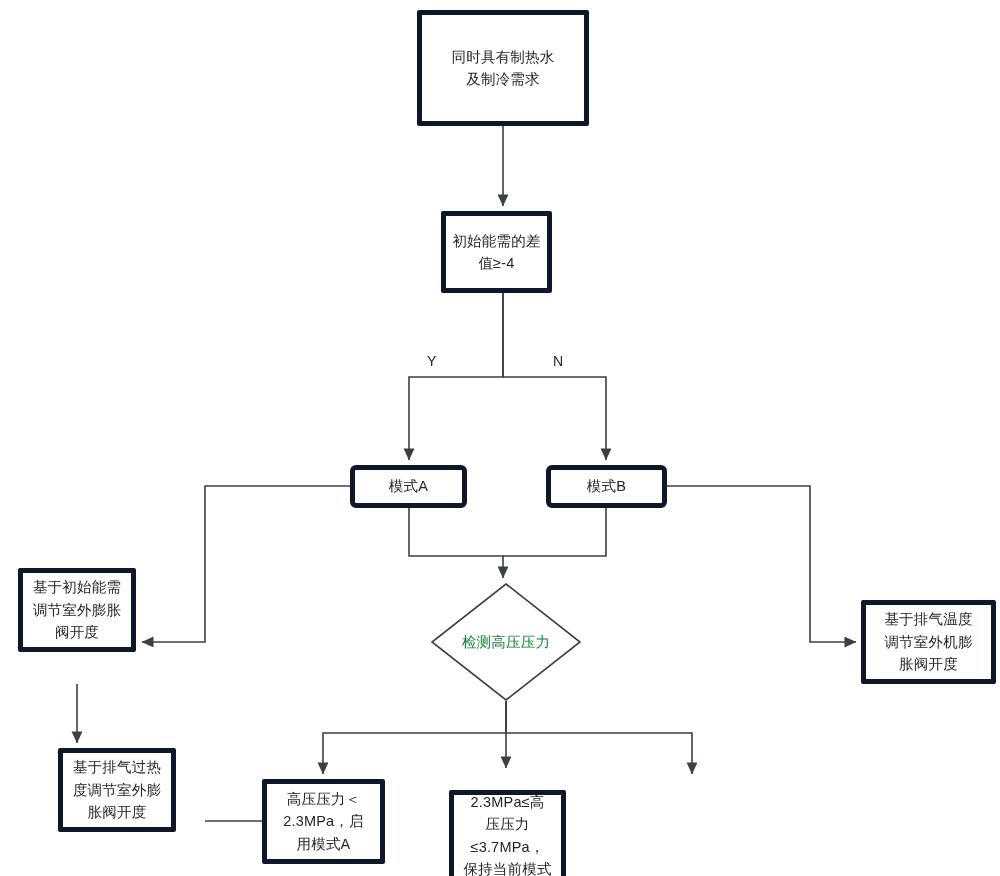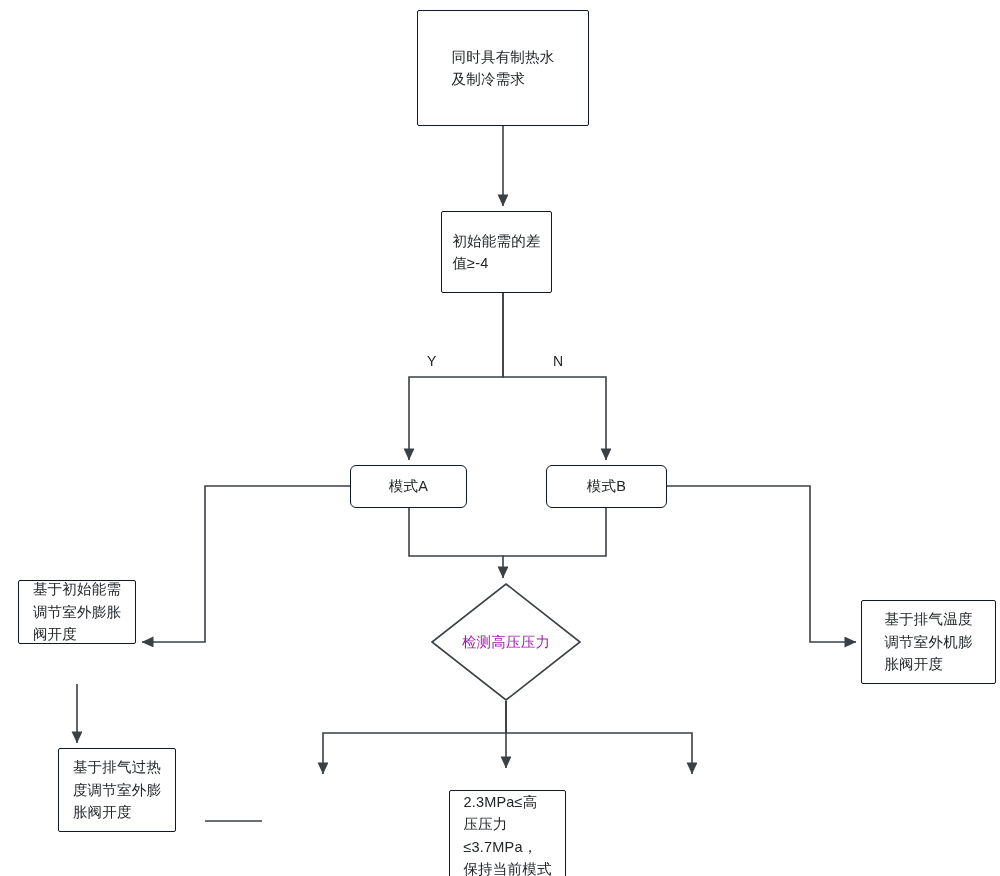--- a/index.html
+++ b/index.html
@@ -13,25 +13,26 @@
   #canvas {
     position: relative;
     width: 1000px;
     height: 876px;
     background: #ffffff;
     overflow: hidden;
   }
   .node {
     position: absolute;
     box-sizing: border-box;
-    border: 1px solid #0f172a;
+    border: 5px solid #0f172a;
     background: #ffffff;
     display: flex;
     align-items: center;
     justify-content: center;
+    text-align: center;
     color: #222628;
     font-size: 14.5px;
     line-height: 1.55;
     letter-spacing: 0.2px;
     padding: 4px 6px;
   }
   .node.rounded {
     border-radius: 6px;
   }
   .node.sharp {
@@ -52,21 +53,21 @@
   .diamond-label {
     position: absolute;
     left: 0;
     top: 0;
     width: 100%;
     height: 100%;
     display: flex;
     align-items: center;
     justify-content: center;
     font-size: 14.5px;
-    color: #a21caf;
+    color: #15803d;
     letter-spacing: 0.2px;
   }
   .edge-label {
     position: absolute;
     font-size: 14px;
     color: #222628;
     letter-spacing: 0.2px;
   }
   svg.lines {
     position: absolute;
@@ -134,38 +135,43 @@
     <span class="txt">模式B</span>
   </div>
 
   <div class="diamond-wrap" style="left:431px; top:583px; width:150px; height:118px;">
     <svg class="diamond-shape" width="150" height="118" viewBox="0 0 150 118">
       <polygon points="75,1 149,59 75,117 1,59" fill="#ffffff" stroke="#3b4045" stroke-width="1.6"></polygon>
     </svg>
     <div class="diamond-label">检测高压压力</div>
   </div>
 
-  <div class="node sharp" style="left:18px; top:580px; width:118px; height:64px;">
+  <div class="node sharp" style="left:18px; top:568px; width:118px; height:84px;">
     <span class="txt">基于初始能需
 调节室外膨胀
 阀开度</span>
   </div>
 
   <div class="node sharp" style="left:18px; top:748px; width:118px; height:84px;margin-left:40px;">
     <span class="txt">基于排气过热
 度调节室外膨
 胀阀开度</span>
   </div>
 
   <div class="node sharp" style="left:861px; top:600px; width:135px; height:84px;">
     <span class="txt">基于排气温度
 调节室外机膨
 胀阀开度</span>
   </div>
 
+  <div class="node sharp" style="left:262px; top:779px; width:123px; height:85px;">
+    <span class="txt">高压压力＜
+2.3MPa，启
+用模式A</span>
+  </div>
 
   <div class="node sharp" style="left:449px; top:790px; width:117px; height:91px;">
     <span class="txt">2.3MPa≤高
 压压力
 ≤3.7MPa，
 保持当前模式</span>
   </div>
 
 
   <div class="edge-label" style="left:427px; top:353px;">Y</div>

